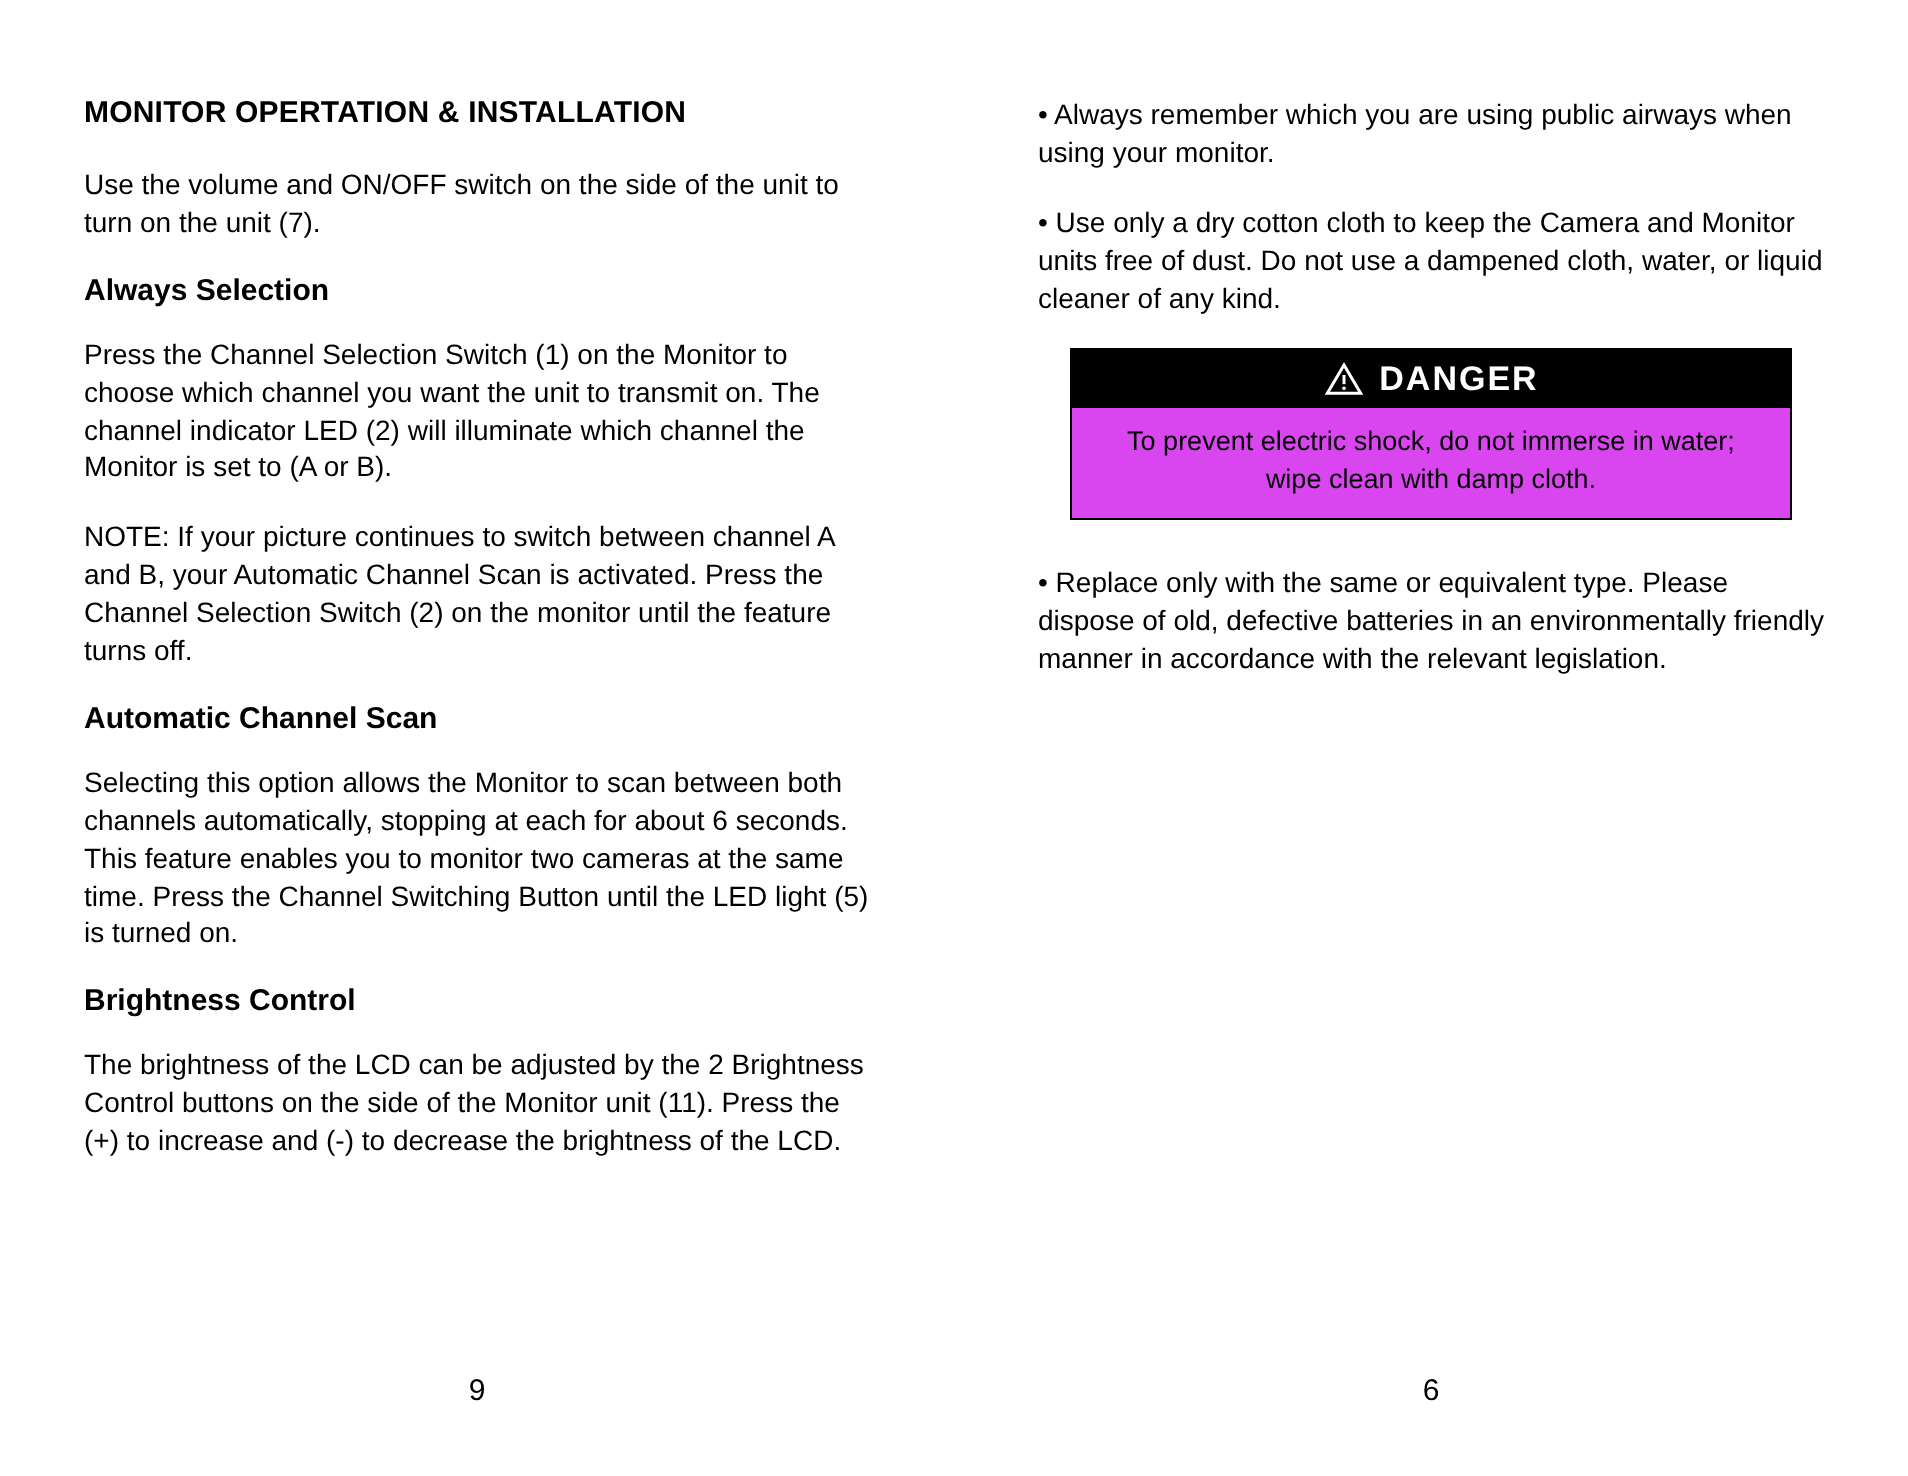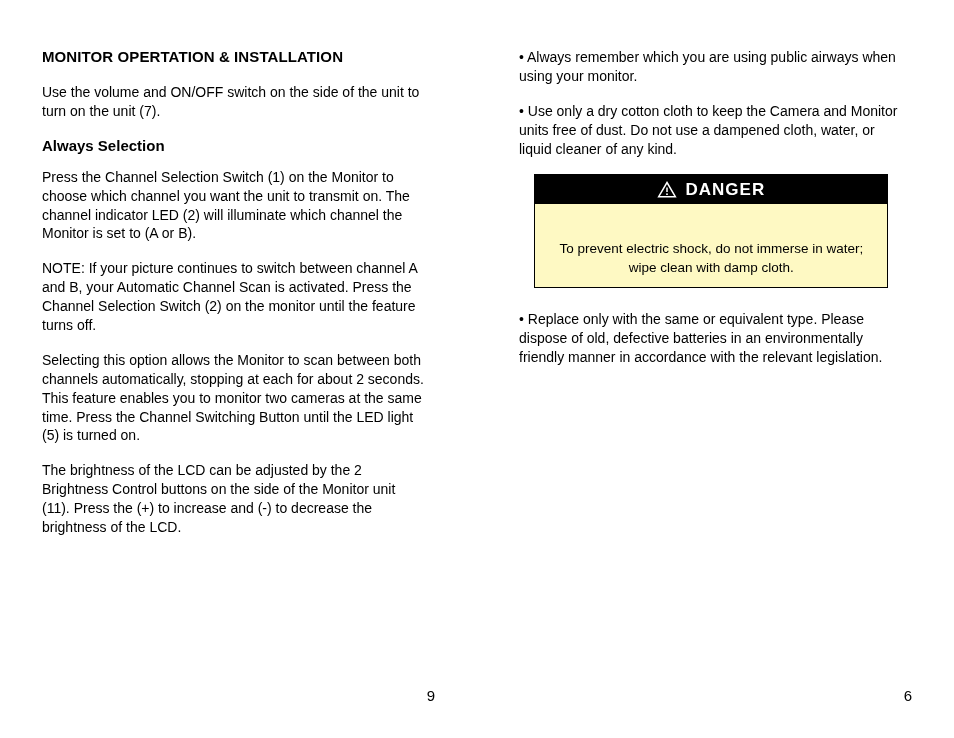--- a/index.html
+++ b/index.html
@@ -11,21 +11,21 @@
       width: 954px;
       height: 738px;
       display: flex;
       overflow: hidden;
     }
     .page {
       width: 477px;
       height: 738px;
       padding: 48px 42px 30px 42px;
       display: flex;
-      flex-direction: row;
+      flex-direction: column;
       position: relative;
     }
     .content { flex: 1; }
     h1 {
       font-size: 15px;
       font-weight: 700;
       margin-bottom: 18px;
       letter-spacing: 0.1px;
     }
     h2 {
@@ -42,21 +42,21 @@
     .page-number {
       text-align: center;
       font-size: 15px;
       margin-top: auto;
       padding-bottom: 4px;
     }
     .danger-box {
       border: 1px solid #000;
       margin: 6px auto 22px auto;
       width: 92%;
-      background:#fef9c3;
+      background:#d946ef;
     }
     .danger-header {
       background: #000;
       color: #fff;
       text-align: center;
       padding: 5px 0 4px 0;
       display: flex;
       align-items: center;
       justify-content: center;
       gap: 8px;
@@ -68,38 +68,39 @@
     .danger-header svg {
       width: 20px;
       height: 20px;
     }
     .danger-body {
       text-align: center;
       padding: 8px 16px 10px 16px;
       font-size: 13.5px;
       line-height: 1.35;
       font-family: Arial, Helvetica, sans-serif;
-      margin-top: 28px;
     }
   </style>
 </head>
 <body>
 
 <div class="page">
   <div class="content">
     <h1>MONITOR OPERTATION &amp; INSTALLATION</h1>
 
     <p>Use the volume and ON/OFF switch on the side of the unit to turn on the unit (7).</p>
 
     <h2>Always Selection</h2>
     <p>Press the Channel Selection Switch (1) on the Monitor to choose which channel you want the unit to transmit on. The channel indicator LED (2) will illuminate which channel the Monitor is set to (A or B).</p>
     <p>NOTE: If your picture continues to switch between channel A and B, your Automatic Channel Scan is activated. Press the Channel Selection Switch (2) on the monitor until the feature turns off.</p>
 
-    <p>Selecting this option allows the Monitor to scan between both channels automatically, stopping at each for about 2 seconds. This feature enables you to monitor two cameras at the same time. Press the Channel Switching Button until the LED light (5) is turned on.</p>
+    <h2>Automatic Channel Scan</h2>
+    <p>Selecting this option allows the Monitor to scan between both channels automatically, stopping at each for about 6 seconds. This feature enables you to monitor two cameras at the same time. Press the Channel Switching Button until the LED light (5) is turned on.</p>
 
+    <h2>Brightness Control</h2>
     <p>The brightness of the LCD can be adjusted by the 2 Brightness Control buttons on the side of the Monitor unit (11). Press the (+) to increase and (-) to decrease the brightness of the LCD.</p>
   </div>
   <div class="page-number">9</div>
 </div>
 
 <div class="page">
   <div class="content">
     <p>•  Always remember which you are using public airways when using your monitor.</p>
     <p>•  Use only a dry cotton cloth to keep the Camera and Monitor units free of dust. Do not use a dampened cloth, water, or liquid cleaner of any kind.</p>
 

